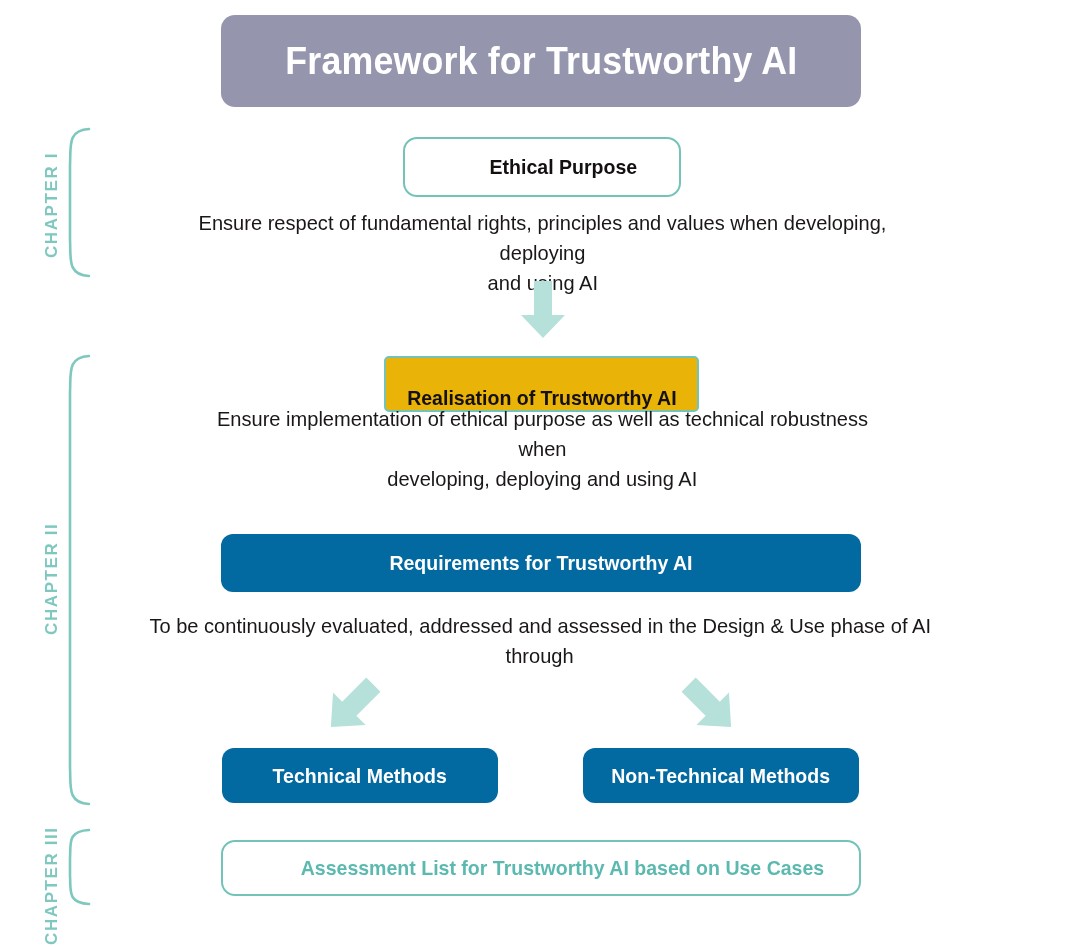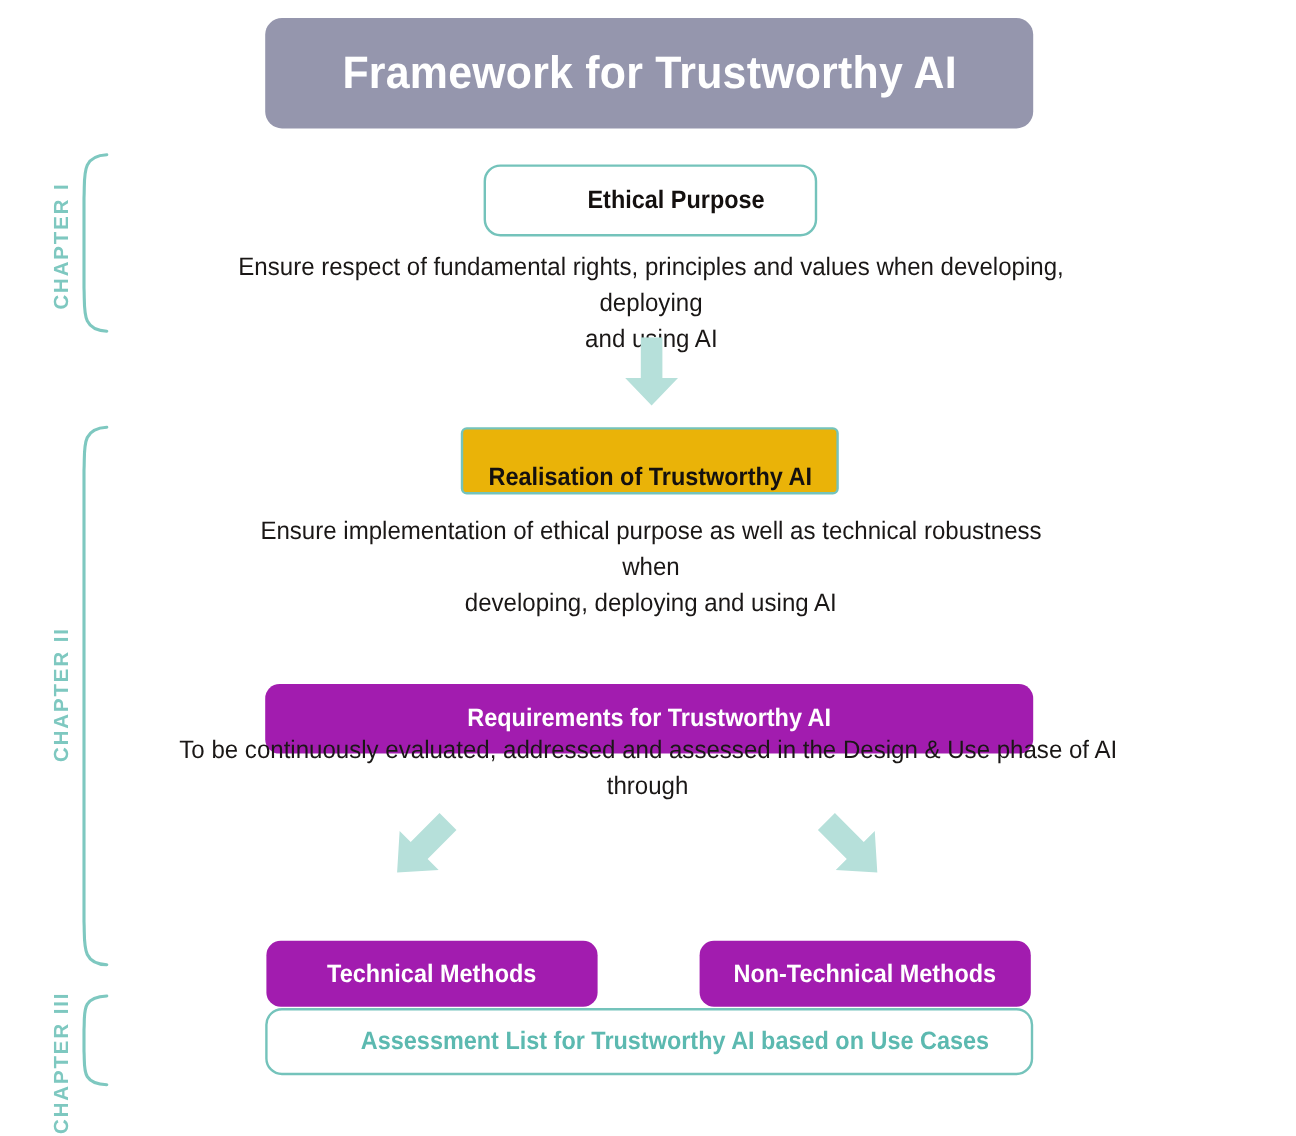--- a/index.html
+++ b/index.html
@@ -81,23 +81,22 @@
   }
   
   .box-outline-sharp {
     background: #eab308;
     border: 2.5px solid #74c3bb;
     border-radius: 5px;
     align-items: flex-end;
   }
   
   .box-filled {
-    background: #a21caf;
+    background: #0369a1;
     border-radius: 12px;
-    margin-top: 36px;
   }
 
   .text-dark  { color: #14100f; font-weight: bold; font-size: 21px; }
   .text-white { color: #ffffff; font-weight: bold; font-size: 21px; }
   .text-teal  { color: #5cb9b0; font-weight: bold; font-size: 21px; }
 
   
   .caption {
     position: absolute;
     text-align: center;
@@ -141,21 +140,21 @@
   <div class="chapter-label" style="left:-3px; top:570px; width:110px; text-align:center;">CHAPTER II</div>
 
   <svg class="bracket" style="left:55px; top:352px;" width="40" height="456" viewBox="0 0 40 456">
     <path d="M 34 4 C 12 5 16 22 15 40 L 15 416 C 16 434 12 451 34 452" fill="none" stroke="#7ec8c0" stroke-width="2.6" stroke-linecap="round"></path>
   </svg>
 
   <div class="node box-outline-sharp" style="left:384px; top:356px; width:315px; height:56px;">
     <div class="node-label text-dark">Realisation of Trustworthy AI</div>
   </div>
 
-  <div class="caption" style="left:175px; top:428px; width:735px;">
+  <div class="caption" style="left:175px; top:404px; width:735px;">
     <span>Ensure implementation of ethical purpose as well as technical robustness when</span><br>
     <span>developing, deploying and using AI</span>
   </div>
 
   <div class="node box-filled" style="left:221px; top:534px; width:640px; height:58px;">
     <div class="node-label text-white">Requirements for Trustworthy AI</div>
   </div>
 
   <div class="caption" style="left:125px; top:611px; width:830px;">
     <span>To be continuously evaluated, addressed and assessed in the Design &amp; Use phase of AI</span><br>

